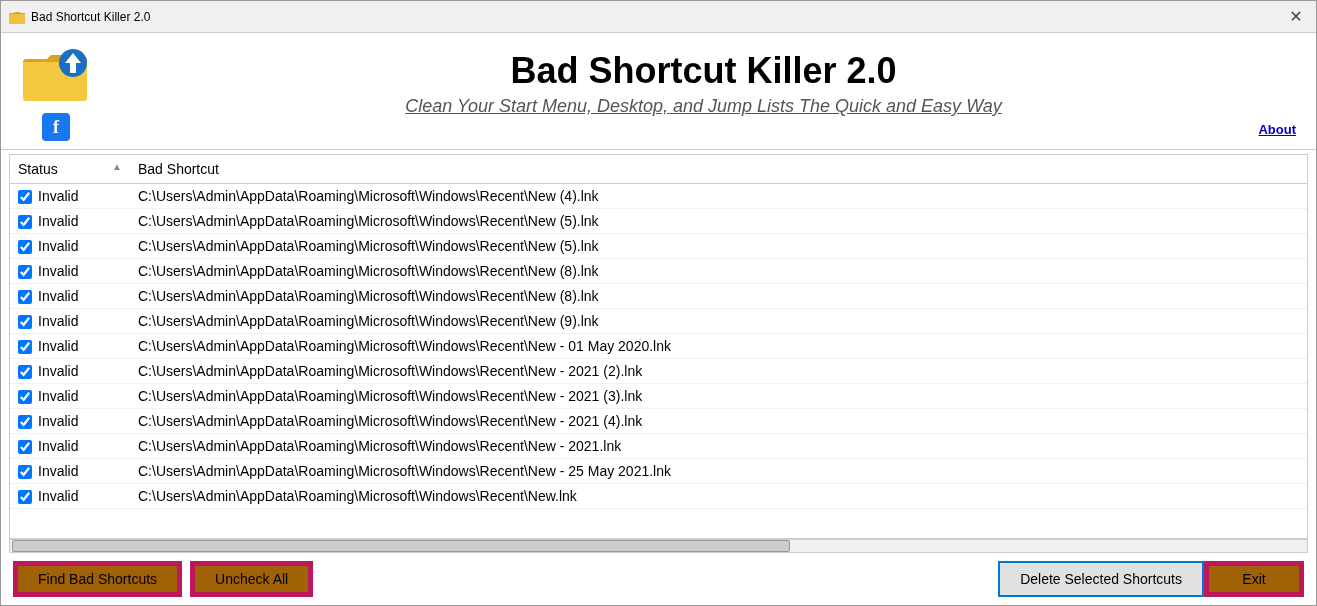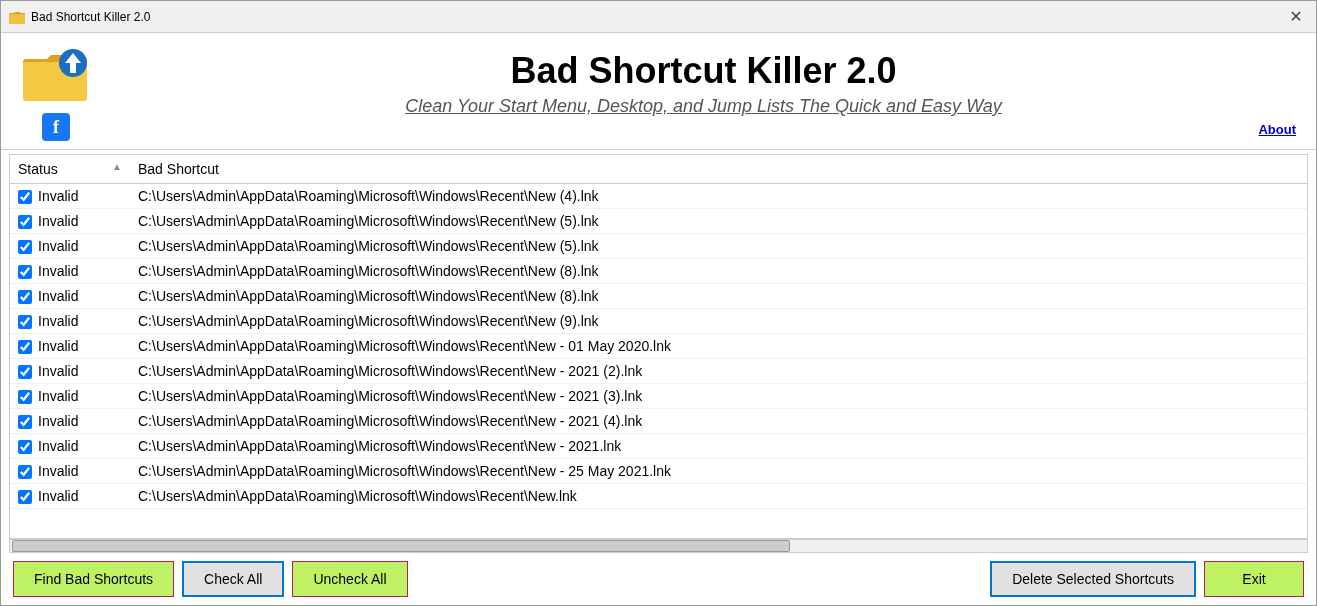--- a/index.html
+++ b/index.html
@@ -195,27 +195,27 @@
     }
     
     .footer {
       display: flex;
       align-items: center;
       justify-content: space-between;
       padding: 8px 12px;
       flex-shrink: 0;
     }
     .footer-left { display: flex; gap: 8px; }
-    .footer-right { display: flex; gap: 8px; }
+    .footer-right { display: flex; }
     .btn {
       height: 36px;
       padding: 0 20px;
       font-size: 14px;
-      background: #bef264;
-      border: 1px solid #be185d;
+      background: #a16207;
+      border: 5px solid #be185d;
       cursor: pointer;
       min-width: 100px;
     }
     .btn-primary {
       background: #e1e1e1;
       border: 2px solid #0078d4;
     }
     .sort-arrow {
       float: right;
       font-size: 10px;
@@ -396,21 +396,20 @@
     </div>
 
     <div class="h-scroll-bar">
       <div class="h-scroll-thumb"></div>
     </div>
   </div>
 
   <div class="footer">
     <div class="footer-left">
       <button class="btn">Find Bad Shortcuts</button>
-      <button class="btn btn-primary">Check All</button>
       <button class="btn">Uncheck All</button>
     </div>
     <div class="footer-right">
       <button class="btn btn-primary">Delete Selected Shortcuts</button>
       <button class="btn">Exit</button>
     </div>
   </div>
 </div>
 
 </body></html>

